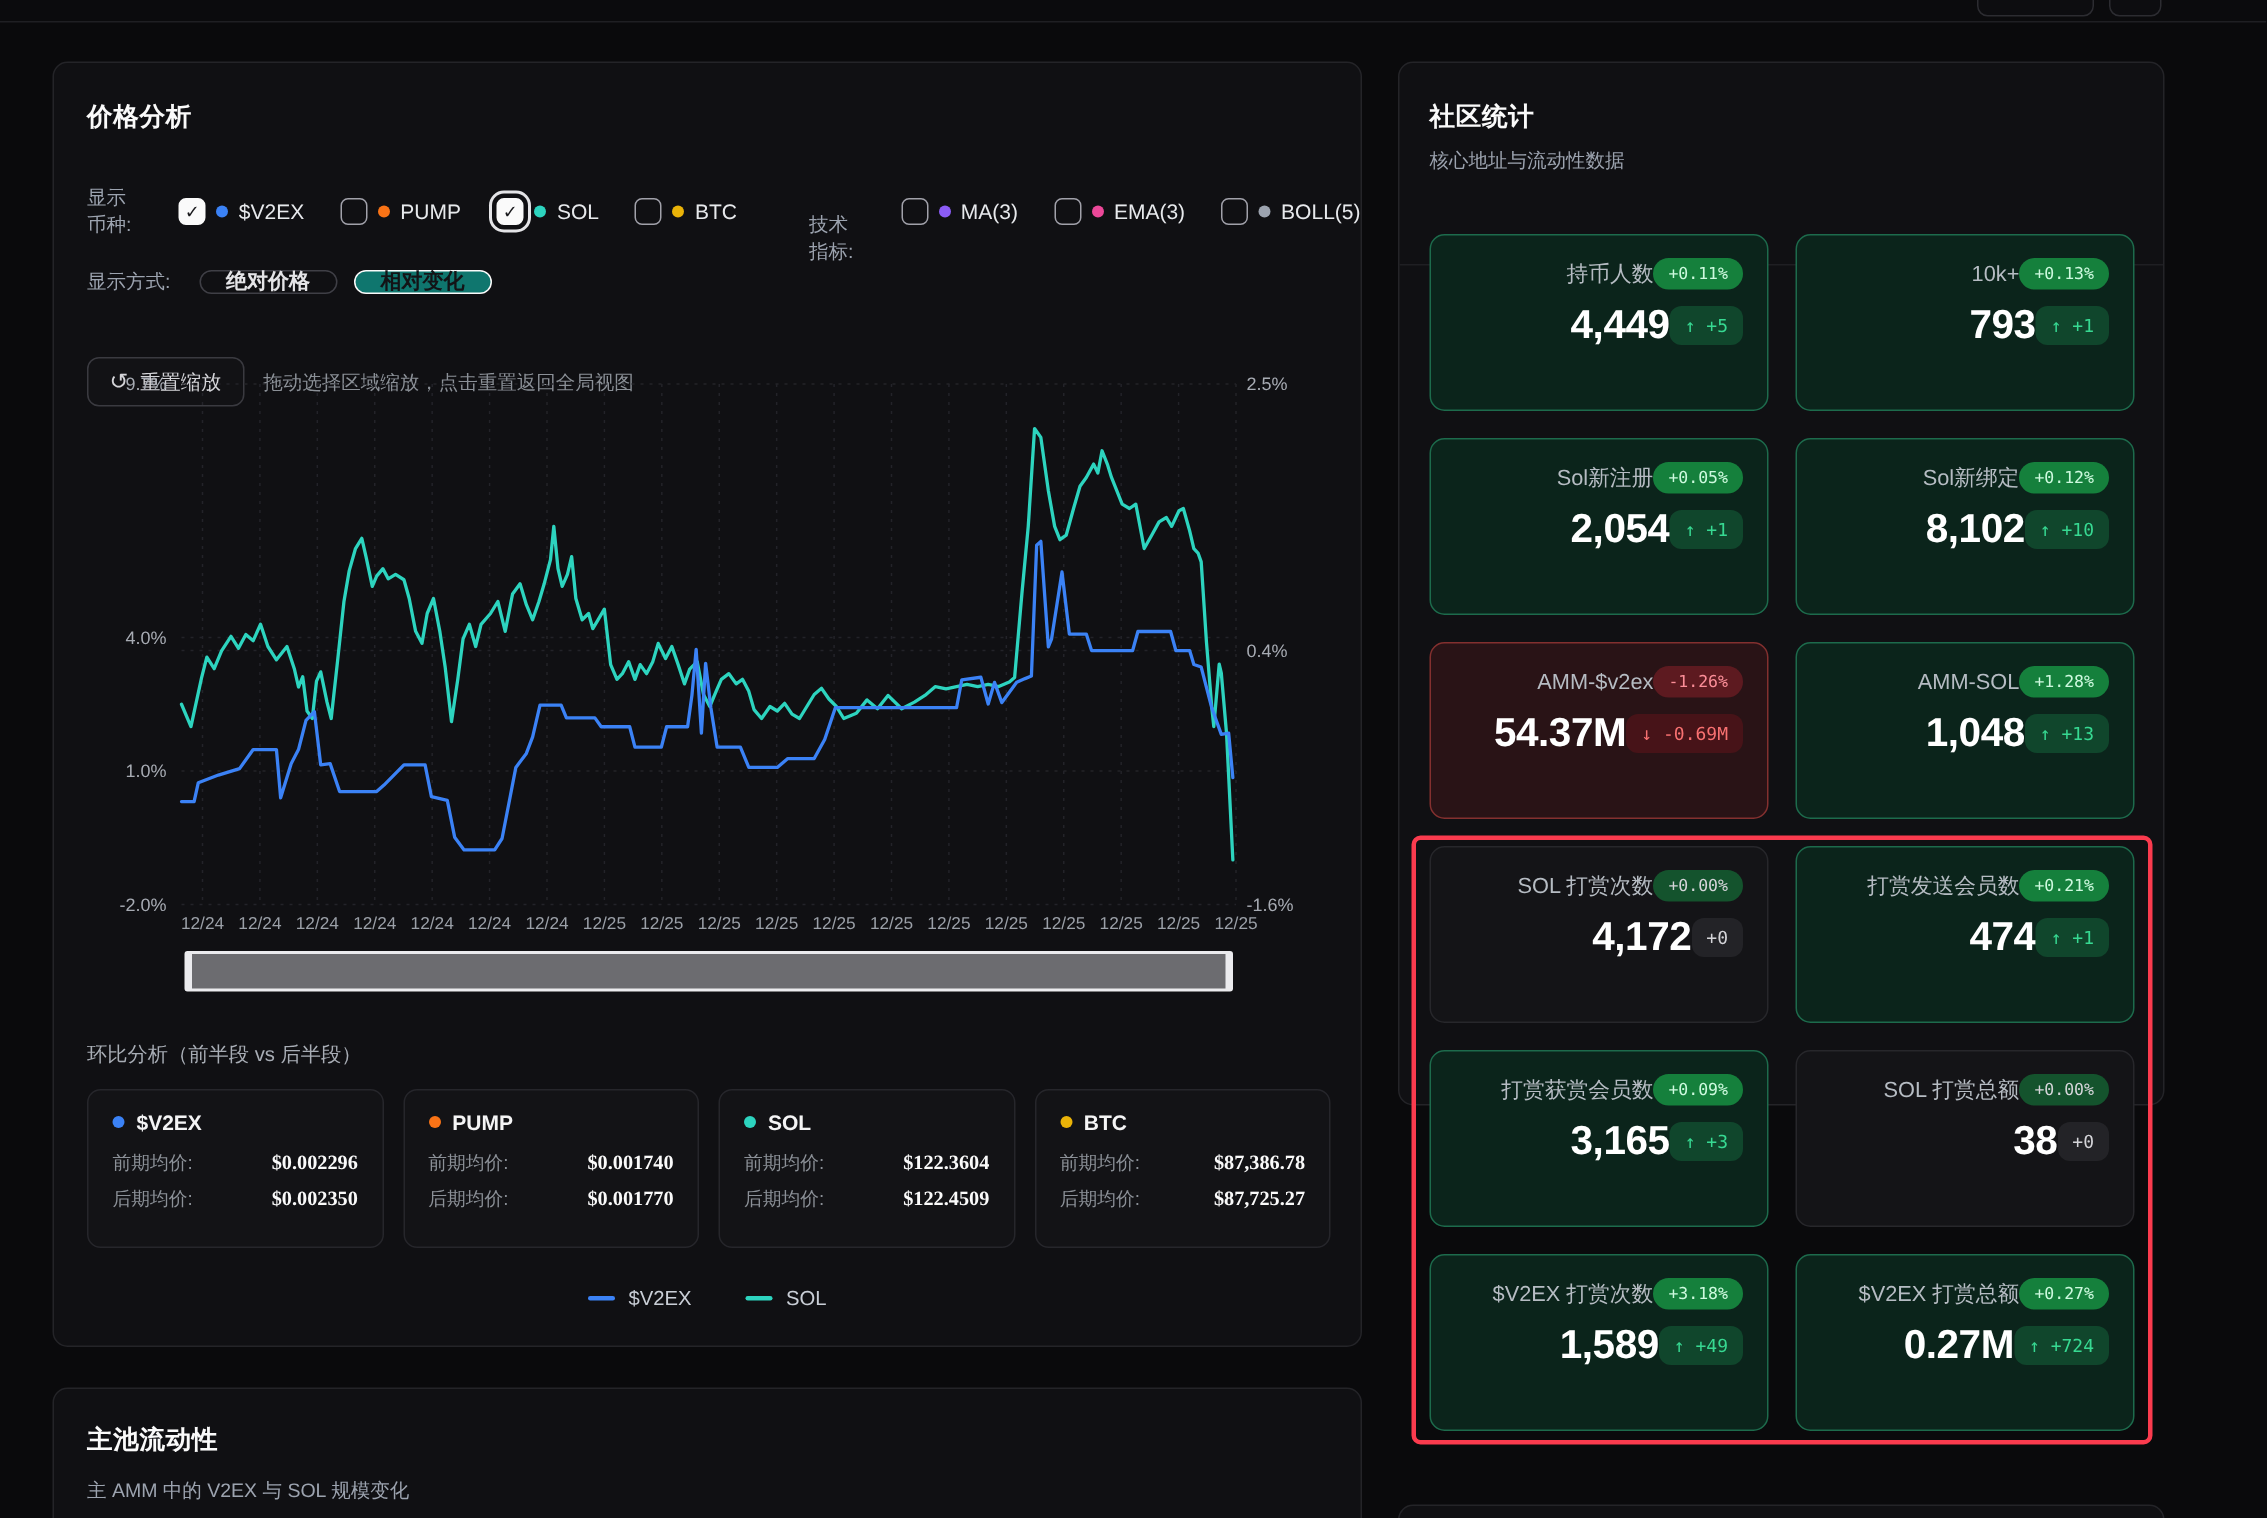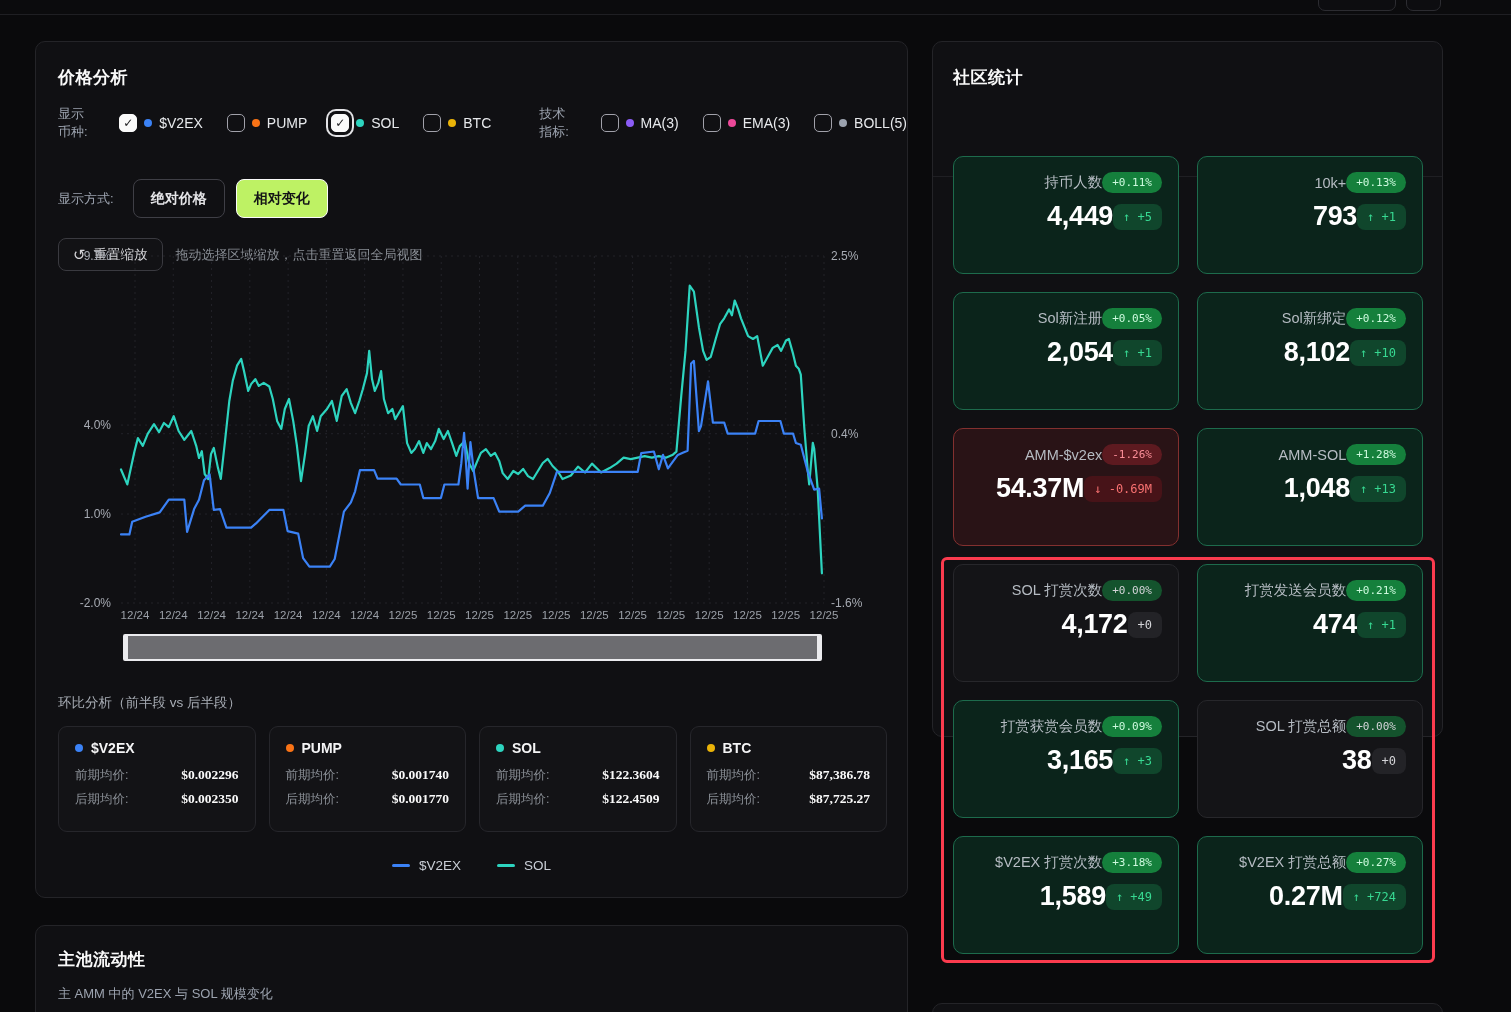--- a/index.html
+++ b/index.html
@@ -27,22 +27,22 @@
   #coins-row { top:63px; gap:24px; }
   .row-label { font-size:13px; color:#9ca3af; }
   .coin-item { display:flex; align-items:center; gap:7px; cursor:pointer; }
   .cbox { width:18px; height:18px; border-radius:5px; border:1.5px solid #a1a1aa; background:transparent; display:flex; align-items:center; justify-content:center; }
   .cbox.checked { background:#fafafa; border-color:#fafafa; color:#18181b; font-size:12px; font-weight:bold; }
   .cbox.ring { box-shadow:0 0 0 3px #101013, 0 0 0 5px #e4e4e7; }
   .dot { width:8px; height:8px; border-radius:50%; }
   .coin-label { font-size:14px; color:#e7e9ec; }
   #modes-row { top:137px; gap:11px; }
   #modes-row .row-label { margin-right:8px; }
-  .mode-btn { height:39px; padding:0 17px; border-radius:8px; border:1px solid #3f3f46; background:transparent; color:#e4e4e7; font-size:14px; font-weight:bold; display:flex; align-items:center; cursor:pointer; font-family:inherit; }
-  .mode-btn.active { background:#bef264; color:#131316; border-color:#fafafa; }
+  .mode-btn { height:16px; padding:0 17px; border-radius:8px; border:1px solid #3f3f46; background:transparent; color:#e4e4e7; font-size:14px; font-weight:bold; display:flex; align-items:center; cursor:pointer; font-family:inherit; }
+  .mode-btn.active { background:#0f766e; color:#131316; border-color:#fafafa; }
   #reset-row { top:196px; gap:13px; }
   #reset-btn { height:33px; padding:0 14px; border-radius:8px; border:1px solid #3a3a40; background:#121215; color:#d4d4d8; font-size:13.5px; display:flex; align-items:center; gap:8px; cursor:pointer; font-family:inherit; }
   #reset-btn .ricon { font-size:15px; line-height:1; }
   #reset-hint { font-size:13px; color:#8b9097; }
 
   
   #price-chart { position:absolute; left:0; top:200px; }
   .axis-label { font-size:12px; fill:#a7abb3; }
   .xtick { font-size:11.5px; fill:#9ba0a8; }
   #chart-scrollbar { position:absolute; left:87px; top:592px; width:699px; height:27px; background:#6c6c70; border:2px solid #ebebee; border-left-width:5px; border-right-width:5px; border-radius:2px; cursor:grab; }
@@ -110,21 +110,21 @@
       <div class="coin-item">
         <span class="cbox checked ring">✓</span>
         <span class="dot" style="background: rgb(45, 212, 191);"></span>
         <span class="coin-label">SOL</span>
       </div>
       <div class="coin-item">
         <span class="cbox"></span>
         <span class="dot" style="background: rgb(234, 179, 8);"></span>
         <span class="coin-label">BTC</span>
       </div>
-      <span class="row-label" style="margin-left: 24px;">技术指标:</span>
+      <span class="row-label" style="margin-left: 24px; margin-top: 36px;">技术指标:</span>
       <div class="coin-item">
         <span class="cbox"></span>
         <span class="dot" style="background: rgb(139, 92, 246);"></span>
         <span class="coin-label">MA(3)</span>
       </div>
       <div class="coin-item">
         <span class="cbox"></span>
         <span class="dot" style="background: rgb(236, 72, 153);"></span>
         <span class="coin-label">EMA(3)</span>
       </div>
@@ -279,20 +279,21 @@
 </div>
 
 <div class="panel" id="liquidity-panel">
   <div class="panel-title" style="position:absolute; left:22px; top:22px;">主池流动性</div>
   <div class="panel-sub" style="position:absolute; left:22px; top:50px;">主 AMM 中的 V2EX 与 SOL 规模变化</div>
 </div>
 
 <div class="panel" id="community-panel">
   <div id="community-head">
     <div class="panel-title">社区统计</div>
+    <div class="panel-sub">核心地址与流动性数据</div>
   </div>
   <div id="community-divider"></div>
   <div id="stat-cards">
       <div class="stat-card green" style="left: 20px; top: 114px;">
         <div class="stat-top">
           <span class="stat-label">持币人数</span>
           <span class="badge pct">+0.11%</span>
         </div>
         <div class="stat-mid">
           <span class="stat-value">4,449</span>

